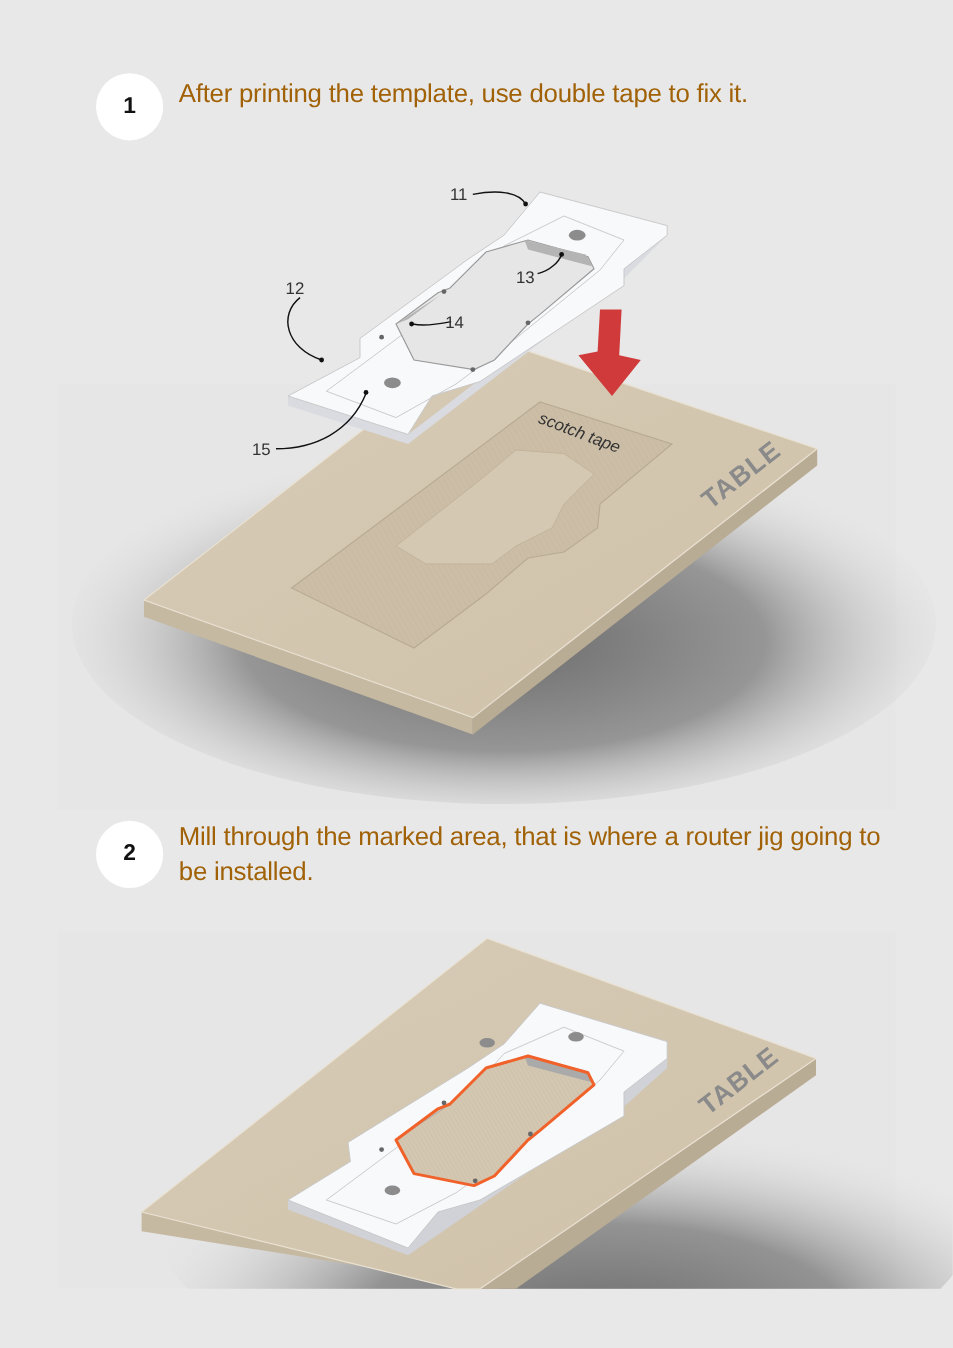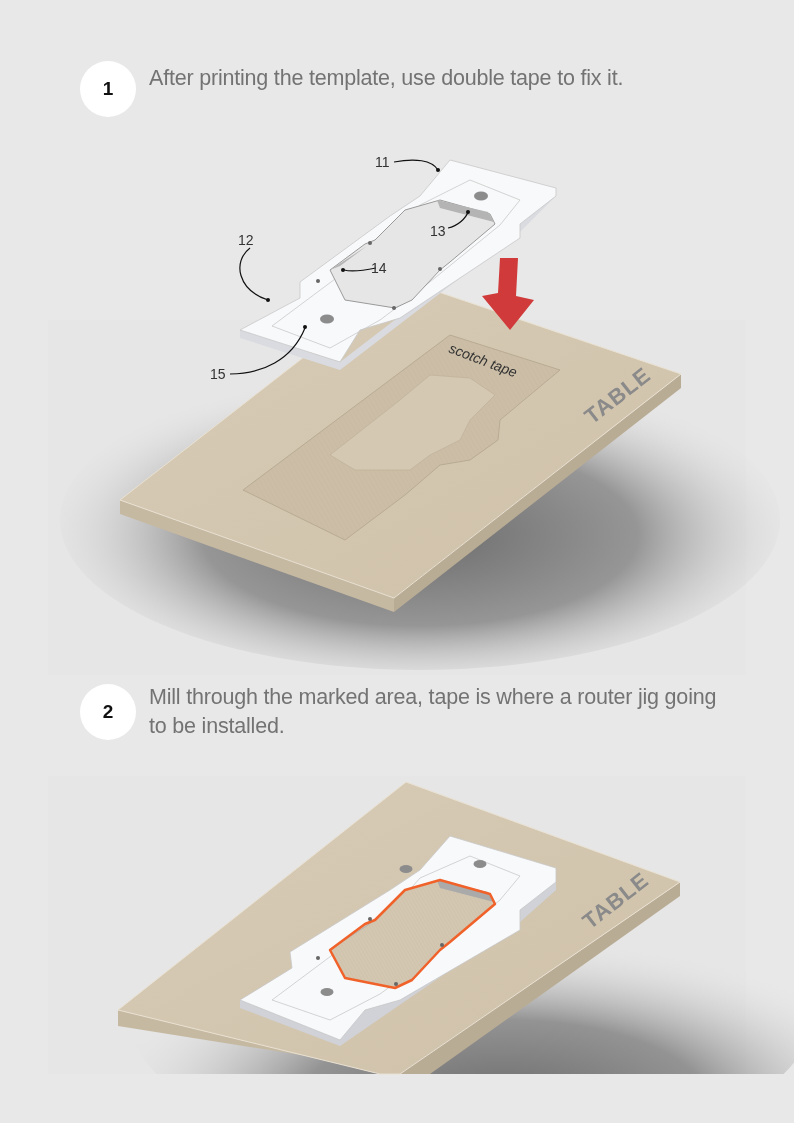--- a/index.html
+++ b/index.html
@@ -11,21 +11,21 @@
   .step {
     position: absolute; left: 80px; display: flex; align-items: flex-start;
   }
   .step-badge {
     width: 56px; height: 56px; border-radius: 50%; background: #ffffff;
     display: flex; align-items: center; justify-content: center;
     font-family: "Liberation Sans", sans-serif; font-weight: bold; font-size: 19px; color: #111;
     flex: 0 0 auto;
   }
   .step-text {
-    margin-left: 13px; font-size: 21.5px; color: #737373; line-height: 29px;
+    margin-left: 13px; font-size: 21.5px; color: #a16207; line-height: 29px;
     font-family: "Liberation Sans", sans-serif; letter-spacing: -0.2px;
     width: 590px;
   }
   #step1 { top: 61px; }
   #step1 .step-text { margin-top: 3px; }
   #step2 { top: 684px; }
   #step2 .step-text { margin-top: -1px; }
   .scene { position: absolute; left: 0; width: 794px; }
   #scene1 { top: 130px; height: 545px; }
   #scene2 { top: 760px; height: 320px; }
@@ -114,21 +114,21 @@
     <text x="375" y="167" font-size="14" fill="#333">11</text>
     <text x="238" y="245" font-size="14" fill="#333">12</text>
     <text x="430" y="236" font-size="14" fill="#333">13</text>
     <text x="371" y="273" font-size="14" fill="#333">14</text>
     <text x="210" y="379" font-size="14" fill="#333">15</text>
   </svg>
 </div>
 
 <div class="step" id="step2">
   <div class="step-badge">2</div>
-  <div class="step-text">Mill through the marked area, tape is where a router jig going to be installed.</div>
+  <div class="step-text">Mill through the marked area, that is where a router jig going to be installed.</div>
 </div>
 
 <div class="scene" id="scene2">
   <svg width="794" height="320" viewBox="0 760 794 320" xmlns="http://www.w3.org/2000/svg">
     <defs>
       <radialGradient id="shadow2" cx="0.55" cy="0.8" r="0.6">
         <stop offset="0" stop-color="#5f5f5f"></stop>
         <stop offset="0.5" stop-color="#8a8a8a"></stop>
         <stop offset="1" stop-color="#e8e8e8" stop-opacity="0"></stop>
       </radialGradient>

